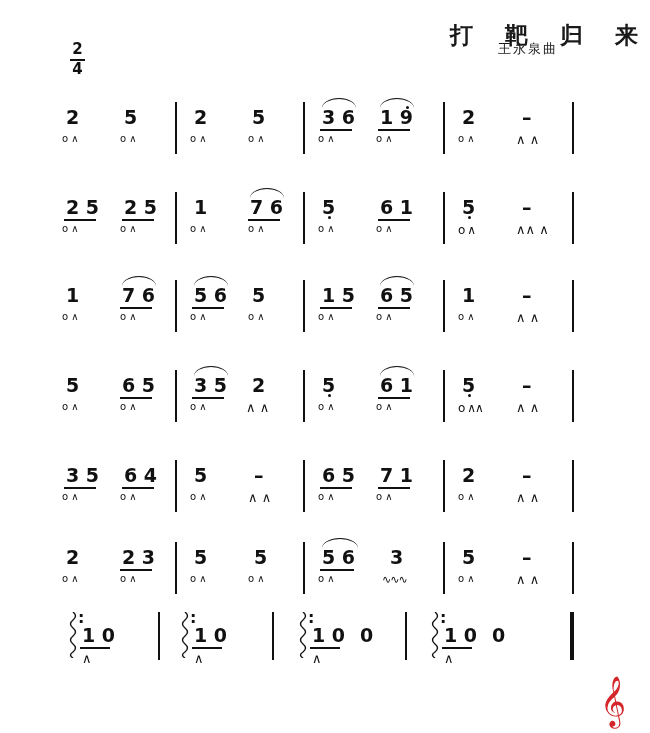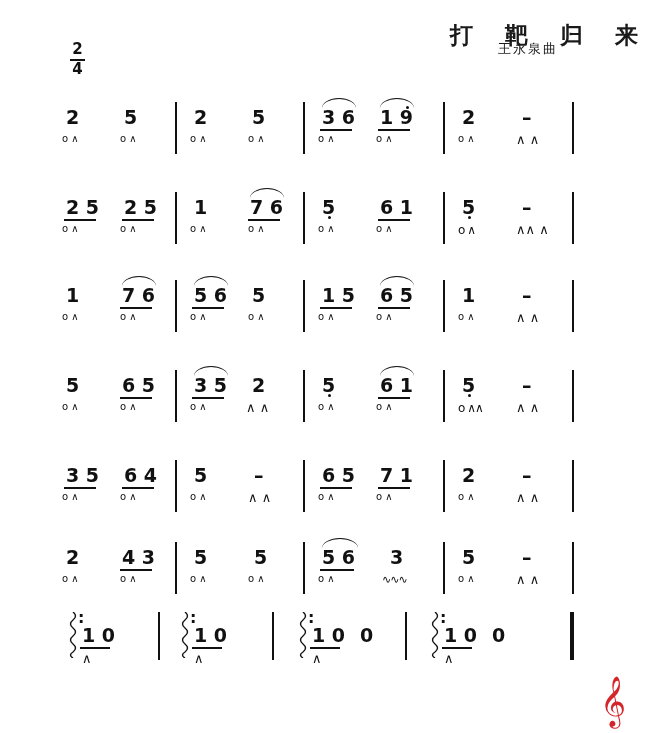--- a/index.html
+++ b/index.html
@@ -363,21 +363,21 @@
 
     <span class="note" style="left:402px; top:8px;">2</span>
     <span class="dash" style="left:462px; top:8px;">–</span>
     <span class="mark circ" style="left:398px; top:34px;">o ∧</span>
     <span class="mark caret" style="left:456px; top:33px;">∧ ∧</span>
     <span class="barline" style="left:512px;"></span>
   </div>
 
   <div class="system" style="top:540px;">
     <span class="note" style="left:6px; top:8px;">2</span>
-    <span class="note" style="left:62px; top:8px;">4 3</span>
+    <span class="note" style="left:62px; top:8px;">2 3</span>
     <span class="beam" style="left:60px; top:29px; width:32px;"></span>
     <span class="mark circ" style="left:2px;  top:34px;">o ∧</span>
     <span class="mark circ" style="left:60px; top:34px;">o ∧</span>
     <span class="barline" style="left:115px;"></span>
 
     <span class="note" style="left:134px; top:8px;">5</span>
     <span class="note" style="left:194px; top:8px;">5</span>
     <span class="mark circ" style="left:130px; top:34px;">o ∧</span>
     <span class="mark circ" style="left:188px; top:34px;">o ∧</span>
     <span class="barline" style="left:243px;"></span>

